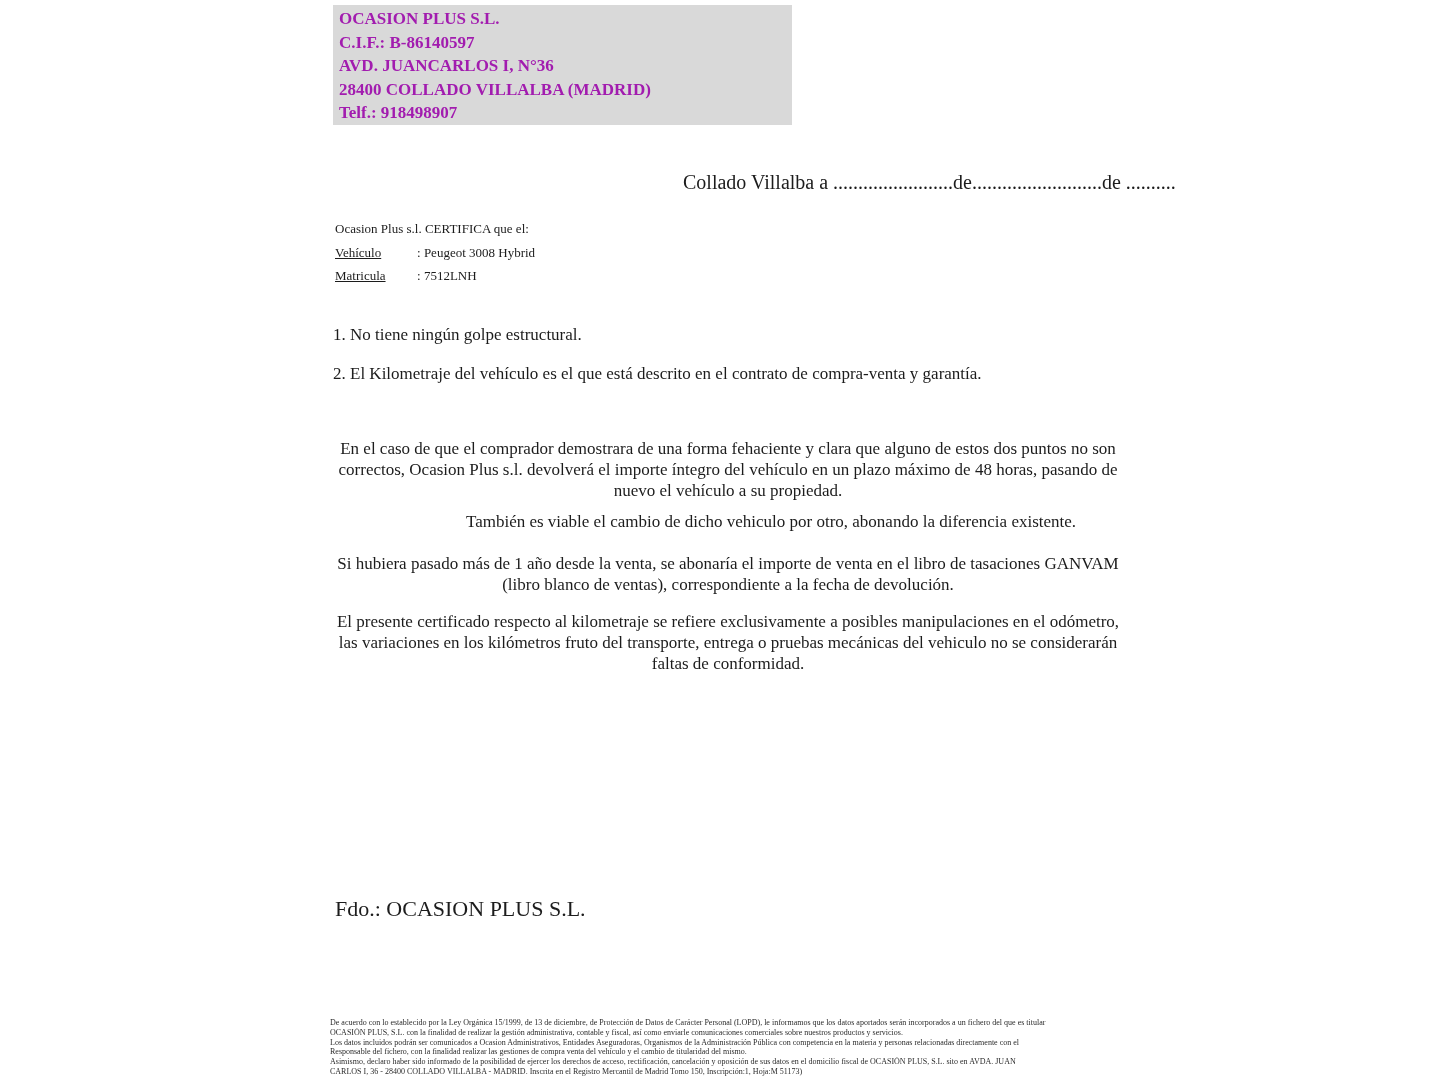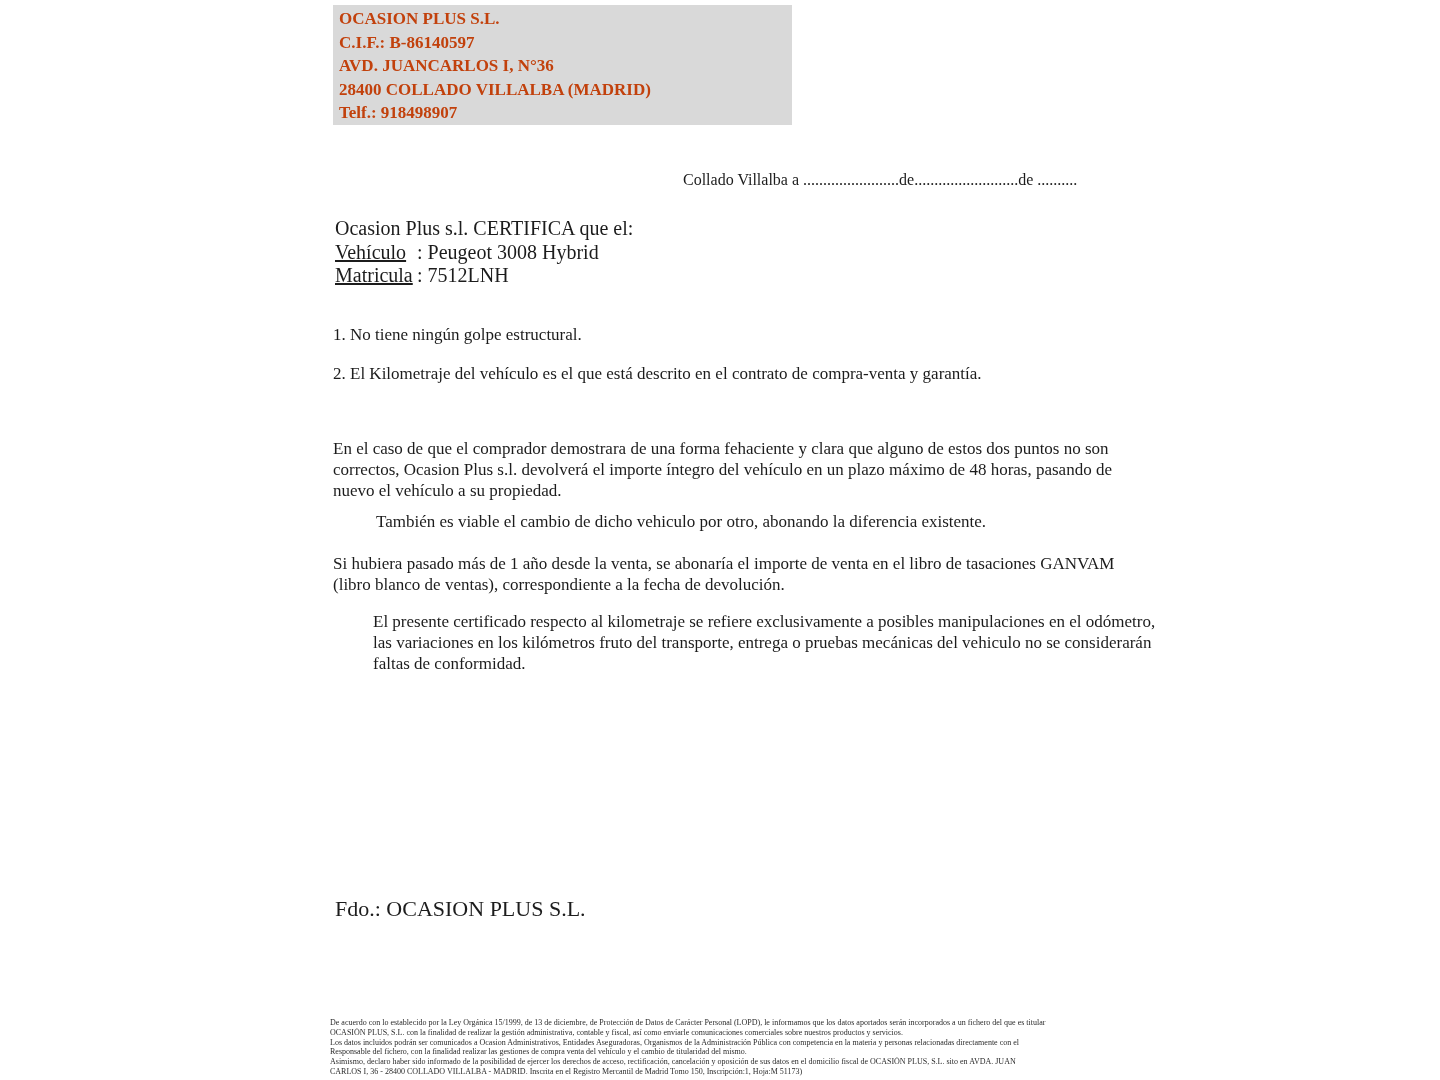--- a/index.html
+++ b/index.html
@@ -18,54 +18,54 @@
     left: 333px; top: 5px;
     width: 459px; height: 120px;
     background: #d9d9d9;
     box-sizing: border-box;
     padding: 2px 0 0 6px;
   }
   .header-line {
     font-weight: bold;
     font-size: 17px;
     line-height: 23.6px;
-    color: #c2410c;
+    color: #a21caf;
     white-space: nowrap;
   }
 
   
   .date-line {
     left: 683px; top: 171px;
-    font-size: 16px;
+    font-size: 20px;
     white-space: nowrap;
   }
 
   
-  .cert-block { left: 335px; top: 217px; font-size: 20px; line-height: 23.5px; }
+  .cert-block { left: 335px; top: 217px; font-size: 13px; line-height: 23.5px; }
   .cert-row { white-space: nowrap; }
   .cert-label { display: inline-block; width: 82px; text-decoration: underline; }
   .cert-sep { display: inline; }
 
   
   .point { left: 333px; font-size: 17px; white-space: nowrap; }
   .point-1 { top: 325px; }
   .point-2 { top: 364px; }
 
   
   .para {
     left: 333px;
     width: 790px;
     font-size: 17px;
     line-height: 20.9px;
-    text-align: left;
+    text-align: center;
   }
   .para-1 { top: 439px; }
   .para-2 { top: 512px; margin-left: 43px; }
   .para-3 { top: 554px; }
-  .para-4 { top: 612px; margin-left: 40px; }
+  .para-4 { top: 612px; }
 
   
   .signature { left: 335px; top: 896px; font-size: 22px; white-space: nowrap; }
 
   
   .legal { left: 330px; top: 1018px; width: 790px; }
   .legal-line {
     font-size: 8px;
     line-height: 9.8px;
     color: #2b2b2b;

